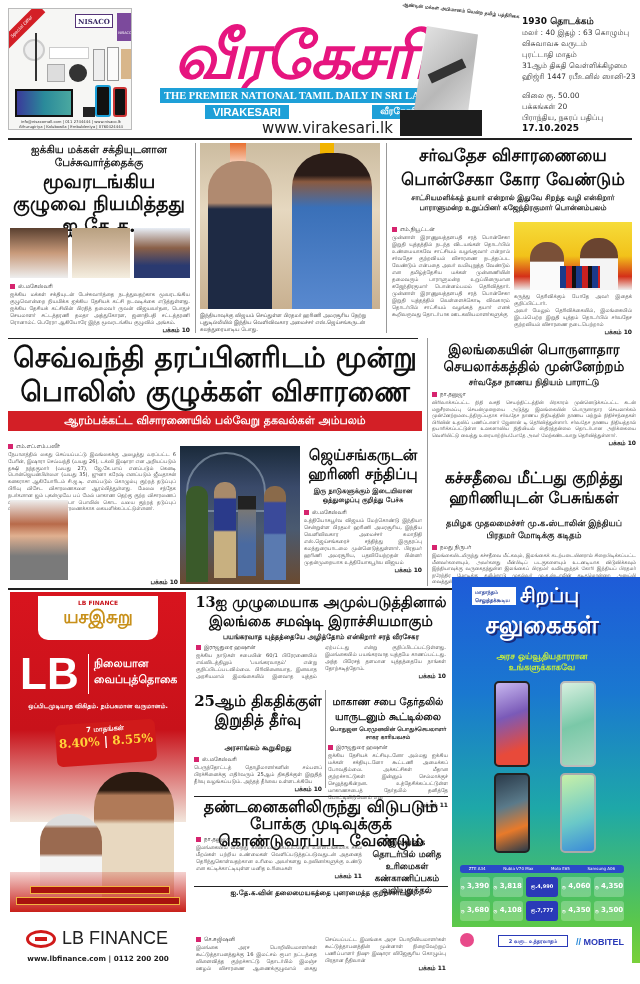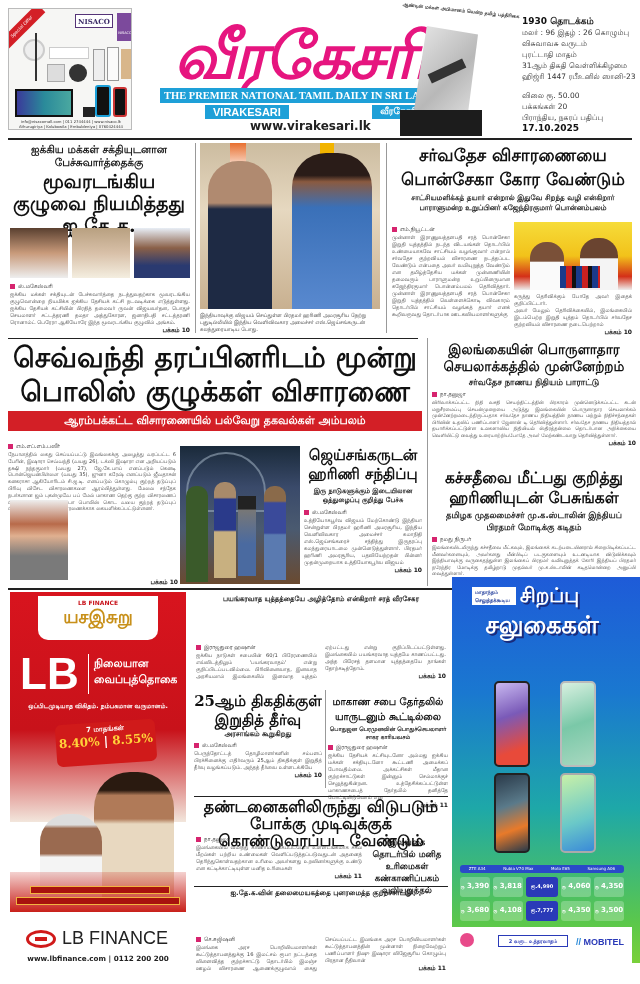--- a/index.html
+++ b/index.html
@@ -45,32 +45,32 @@
     <div>Athurugiriya | Kalubowila | Embuldeniya | 0760424444</div>
   </div>
 </div>
 
 <div class="abs logo" style="left:165px;top:24px;width:270px;text-align:center">வீரகேசரி</div>
 <div class="abs tagline" style="left:160px;top:88px;width:272px">THE PREMIER NATIONAL TAMIL DAILY IN SRI LANKA</div>
 <div class="abs" style="left:205px;top:105px;width:220px;display:flex;justify-content:space-between">
   <span class="vk">VIRAKESARI</span>
   <span class="vk" style="font-size:9px">வீரகேசரி</span>
 </div>
-<div class="abs" style="left:250px;top:119px;font-size:12px;font-weight:bold;color:#222">www.virakesari.lk</div>
+<div class="abs" style="left:262px;top:119px;font-size:15px;font-weight:normal;color:#222">www.virakesari.lk</div>
 
 <div class="abs" style="left:400px;top:8px;width:122px;height:130px">
   <div class="abs" style="left:0;top:0;width:122px;font-size:4.8px;font-weight:bold;color:#333;text-align:center;transform:rotate(6deg)">ஆண்டின் மக்கள் அபிமானம் வென்ற தமிழ் பத்திரிகை</div>
   <div class="abs" style="left:14px;top:18px;width:64px;height:84px;background:linear-gradient(135deg,#e8e8e8,#b8b8b8 60%,#ddd);clip-path:polygon(20% 0,100% 10%,85% 100%,0 100%)"></div>
   <div class="abs" style="left:28px;top:58px;width:38px;height:10px;background:#333;transform:rotate(-25deg)"></div>
   <div class="abs" style="left:0;top:102px;width:82px;height:26px;background:#1c1c1c"></div>
 </div>
 
 <div class="abs info" style="left:522px;top:16px;width:118px">
   <div><b>1930 தொடக்கம்</b></div>
-  <div>மலர் : 96 இதழ் : 26 கொழும்பு</div>
+  <div>மலர் : 40 இதழ் : 63 கொழும்பு</div>
   <div>விசுவாவசு வருடம்</div>
   <div>புரட்டாதி மாதம்</div>
   <div>31ஆம் திகதி வெள்ளிக்கிழமை</div>
   <div>ஹிஜ்ரி 1447 ரபீஉனில் ஸானி-23</div>
   <div style="height:8px"></div>
   <div>விலை ரூ. 50.00</div>
   <div>பக்கங்கள் 20</div>
   <div>பிராந்திய, நகரப் பதிப்பு</div>
   <div><b>17.10.2025</b></div>
 </div>
@@ -156,21 +156,21 @@
 <div class="abs" style="left:432px;top:341px;width:204px">
   <div class="hl" style="font-size:13.5px;line-height:17px">இலங்கையின் பொருளாதார செயலாக்கத்தில் முன்னேற்றம்</div>
   <div class="sub" style="font-size:8.4px;line-height:12px;margin-top:1px">சர்வதேச நாணய நிதியம் பாராட்டு</div>
   <div class="byline" style="margin-top:3px"><span class="sq"></span><span>நா.தனுஜா</span></div>
   <div class="body" style="font-size:4.9px;line-height:6.6px">விரிவாக்கப்பட்ட நிதி வசதி செயற்திட்டத்தின் பிரகாரம் முன்னெடுக்கப்பட்ட கடன் மறுசீரமைப்பு செயன்முறையை அடுத்து இலங்கையின் பொருளாதார செயலாக்கம் முன்னேற்றமடைந்திருப்பதாக சர்வதேச நாணய நிதியத்தின் நாணய மற்றும் நிதிச்சந்தைகள் பிரிவின் உதவிப் பணிப்பாளர் ஜேனான் டி தெரிவித்துள்ளார். சர்வதேச நாணய நிதியத்தால் தயாரிக்கப்பட்டுள்ள உலகளாவிய நிதியியல் ஸ்திரத்தன்மை தொடர்பான அறிக்கையை வெளியிட்டு வைத்து உரையாற்றியபோதே அவர் மேற்கண்டவாறு தெரிவித்துள்ளார்.</div>
   <div class="pg">பக்கம் 10</div>
 </div>
 
 <div class="abs" style="left:432px;top:468px;width:204px">
   <div class="hl" style="font-size:15.5px;line-height:20px">கச்சதீவை மீட்பது குறித்து ஹரிணியுடன் பேசுங்கள்</div>
-  <div class="sub" style="font-size:8.4px;line-height:12px;margin-top:1px">தமிழக முதலமைச்சர் மு.க.ஸ்டாலின் இந்தியப் பிரதமர் மோடிக்கு கடிதம்</div>
+  <div class="sub" style="font-size:8.4px;line-height:12px;margin-top:9px">தமிழக முதலமைச்சர் மு.க.ஸ்டாலின் இந்தியப் பிரதமர் மோடிக்கு கடிதம்</div>
   <div class="byline" style="margin-top:3px"><span class="sq"></span><span>நமது நிருபர்</span></div>
   <div class="body" style="font-size:4.9px;line-height:6.6px">இலங்கையிடமிருந்து கச்சதீவை மீட்கவும், இலங்கைக் கடற்படையினரால் சிறைபிடிக்கப்பட்ட மீனவர்களையும், அவர்களது மீன்பிடிப் படகுகளையும் உடனடியாக விடுவிக்கவும் இந்தியாவுக்கு வருகைதந்துள்ள இலங்கைப் பிரதமர் வலியுறுத்தக் கோரி இந்தியப் பிரதமர் நரேந்திர மோடிக்கு தமிழ்நாடு முதல்வர் மு.க.ஸ்டாலின் கடிதமொன்றை அனுப்பி வைத்துள்ளார்.</div>
   <div class="pg">பக்கம் 10</div>
 </div>
 
 <div class="rule" style="left:8px;top:588px;width:624px;height:2px"></div>
 
 <div class="abs" style="left:10px;top:592px;width:176px;height:388px;background:#fff;overflow:hidden">
   <div class="abs" style="left:0;top:0;width:176px;height:230px;background:linear-gradient(180deg,#d8141e,#c8121a 60%,#f2e6dc)"></div>
   <div class="abs" style="left:10px;top:60px;font-family:'Liberation Sans',sans-serif;font-weight:bold;font-size:44px;color:#fff;line-height:44px">LB</div>
@@ -198,31 +198,32 @@
   <div class="abs" style="left:16px;top:336px;display:flex;align-items:center;gap:6px">
     <span style="display:inline-block;width:30px;height:18px;border:3px solid #d01a1a;border-radius:50%;position:relative">
         <span style="position:absolute;left:6px;top:4px;width:12px;height:4px;background:#d01a1a"></span>
       </span>
     <span style="font-family:'Liberation Sans',sans-serif;font-size:18px;color:#222">LB FINANCE</span>
   </div>
   <div class="abs" style="left:0;top:362px;width:176px;text-align:center;font-size:7.2px;font-weight:bold;color:#222">www.lbfinance.com | 0112 200 200</div>
 </div>
 
 <div class="abs" style="left:194px;top:592px;width:254px">
+  <div class="hl" style="font-size:14.5px;line-height:19px">13ஐ முழுமையாக அமுல்படுத்தினால் இலங்கை சமஷ்டி இராச்சியமாகும்</div>
   <div class="sub" style="font-size:6.8px;line-height:10px;margin-top:2px">பயங்கரவாத யுத்தத்தையே அழித்தோம் என்கிறார் சரத் வீரசேகர</div>
 </div>
 <div class="abs" style="left:196px;top:644px;width:250px;column-count:2;column-gap:8px">
   <div class="byline"><span class="sq"></span><span>இராஜதுரை ஹஷான்</span></div>
   <div class="body">ஐக்கிய நாடுகள் சபையின் 60/1 பிரேரணையில் எவ்விடத்திலும் 'பயங்கரவாதம்' என்று குறிப்பிடப்படவில்லை. பிரிவினைவாத, இனவாத அரசியலால் இலங்கையில் இனவாத யுத்தம் ஏற்பட்டது என்று குறிப்பிடப்பட்டுள்ளது. இலங்கையில் பயங்கரவாத யுத்தமே காணப்பட்டது. அந்த பிரேசத் தளமான யுத்தத்தையே நாங்கள் தோற்கடித்தோம்.</div>
   <div class="pg">பக்கம் 10</div>
 </div>
 
 <div class="abs" style="left:194px;top:690px;width:128px">
   <div class="hl" style="font-size:15px;line-height:19px;margin-top:2px">25ஆம் திகதிக்குள் இறுதித் தீர்வு</div>
-  <div class="sub" style="font-size:7px;margin-top:0">அரசாங்கம் கூறுகிறது</div>
+  <div class="sub" style="font-size:7px;margin-top:14px">அரசாங்கம் கூறுகிறது</div>
   <div class="byline" style="margin-top:3px"><span class="sq"></span><span>ஸ்.மகேஸ்வரி</span></div>
   <div class="body">பெருந்தோட்டத் தொழிலாளர்களின் சம்பளப் பிரச்சினைக்கு எதிர்வரும் 25ஆம் திகதிக்குள் இறுதித் தீர்வு வழங்கப்படும். அந்தத் தீர்வை உள்ளடக்கியே</div>
   <div class="pg">பக்கம் 10</div>
 </div>
 
 <div class="rule" style="left:325px;top:690px;width:1px;height:98px;background:#999"></div>
 
 <div class="abs" style="left:328px;top:694px;width:120px">
   <div class="hl" style="font-size:10px;line-height:15px">மாகாண சபை தேர்தலில் யாருடனும் கூட்டில்லை</div>
   <div class="sub" style="font-size:5.8px;line-height:8px;margin-top:1px">பொதுஜன பெரமுனவின் பொதுச்செயலாளர் சாகர காரியவசம்</div>
@@ -254,20 +255,21 @@
   <div class="pg">பக்கம் 11</div>
 </div>
 
 <div class="abs" style="left:452px;top:577px;width:204px;height:386px;background:linear-gradient(180deg,#1e5bd8 0,#1a78d0 30%,#1ea8a8 60%,#5cc84a 90%,#7ad03a);overflow:hidden">
   <div class="abs" style="left:20px;top:10px;width:44px;height:18px;background:#fff;color:#1e3a9a;font-size:5px;font-weight:bold;line-height:8px;padding:1px 3px">
     <div>மாதாந்தம்</div>
     <div>செலுத்தக்கூடிய</div>
   </div>
   <div class="abs" style="left:68px;top:6px;color:#fff;font-weight:bold;font-size:20px;text-shadow:2px 2px 0 #1a2a7a">சிறப்பு</div>
   <div class="abs" style="left:0;top:34px;width:180px;text-align:center;color:#fff;font-weight:bold;font-size:24px;text-shadow:2px 2px 0 #1a2a7a">சலுகைகள்</div>
+  <div class="abs" style="left:20px;top:74px;width:140px;text-align:center;color:#c8f03a;font-weight:bold;font-size:8.5px;line-height:11px">அரச ஓய்வூதியதாரரான உங்களுக்காகவே</div>
   <div class="abs" style="left:42px;top:104px;width:36px;height:86px;border-radius:5px;border:2px solid #222;background:linear-gradient(160deg,#c8b8f0,#7a5ab8 40%,#e84a3a 80%)"></div>
   <div class="abs" style="left:108px;top:104px;width:36px;height:86px;border-radius:5px;border:2px solid #bbb;background:linear-gradient(160deg,#d8f0e0,#7ac8a8 50%,#a8d8c0)"></div>
   <div class="abs" style="left:42px;top:196px;width:36px;height:80px;border-radius:5px;border:2px solid #222;background:linear-gradient(160deg,#2a3a4a,#5a7a8a 40%,#e87a2a 70%,#2a3a4a)"></div>
   <div class="abs" style="left:108px;top:196px;width:36px;height:80px;border-radius:5px;border:2px solid #aaa;background:linear-gradient(160deg,#c8f0a8,#6ac8c8 60%,#3a8ad8)"></div>
   <div class="abs" style="left:8px;top:288px;width:164px;height:8px;background:#2a4ac8;border-radius:3px;display:flex;justify-content:space-around;color:#fff;font-size:4px;line-height:8px">
     <span>ZTE A34</span>
     <span>Nubia V70 Max</span>
     <span>Moto E65</span>
     <span>Samsung A06</span>
   </div>

